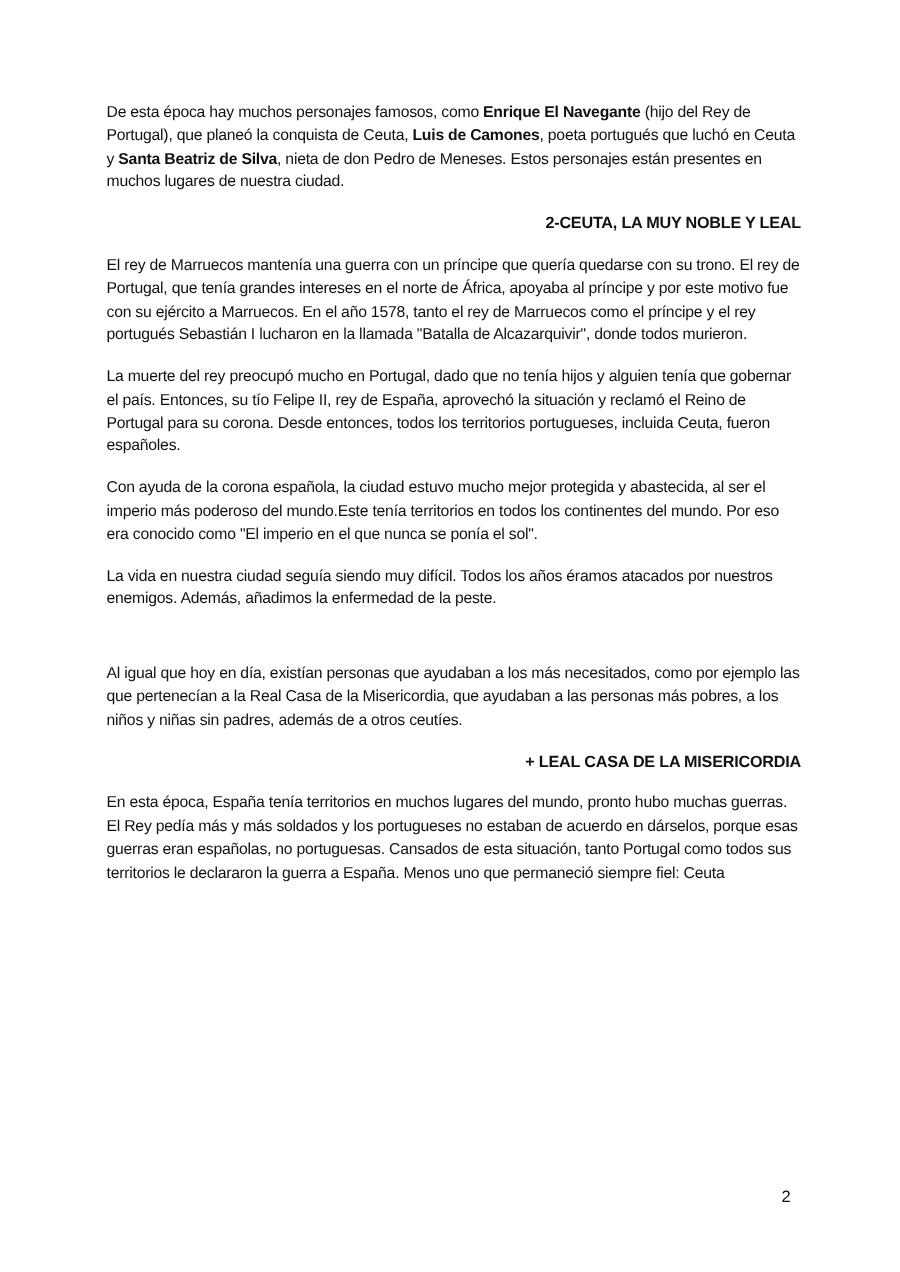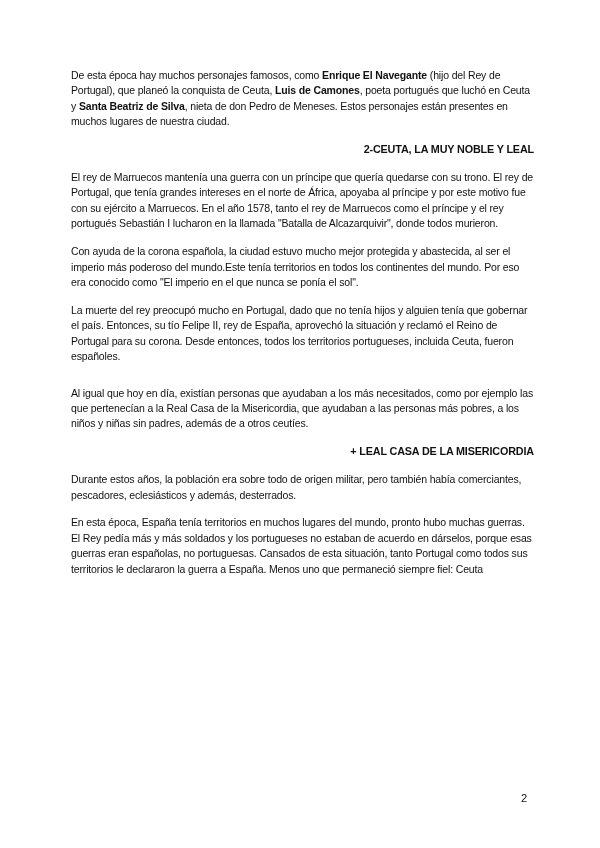--- a/index.html
+++ b/index.html
@@ -36,21 +36,21 @@
   .content .block {
     margin: 0 0 12.5px 0;
     padding: 0;
   }
   .content .heading {
     font-weight: bold;
     font-size: 10.8px;
     text-align: right;
   }
   .content .extra-top {
-    margin-top: 21px;
+    margin-top: 34px;
   }
   .content b {
     font-weight: bold;
   }
   .page-number {
     position: absolute;
     left: 514px;
     top: 792px;
     width: 20px;
     text-align: center;
@@ -59,21 +59,21 @@
   }
 </style>
 </head>
 <body>
 
 <div class="page">
   <div class="content">
       <div class="block"><span>De esta época hay muchos personajes famosos, como </span><b>Enrique El Navegante</b><span> (hijo del Rey de Portugal), que planeó la conquista de Ceuta, </span><b>Luis de Camones</b><span>, poeta portugués que luchó en Ceuta y </span><b>Santa Beatriz de Silva</b><span>, nieta de don Pedro de Meneses. Estos personajes están presentes en muchos lugares de nuestra ciudad.</span></div>
       <div class="block heading"><b>2-CEUTA, LA MUY NOBLE Y LEAL</b></div>
       <div class="block"><span>El rey de Marruecos mantenía una guerra con un príncipe que quería quedarse con su trono. El rey de Portugal, que tenía grandes intereses en el norte de África, apoyaba al príncipe y por este motivo fue con su ejército a Marruecos. En el año 1578, tanto el rey de Marruecos como el príncipe y el rey portugués Sebastián I lucharon en la llamada "Batalla de Alcazarquivir", donde todos murieron.</span></div>
+      <div class="block"><span>La muerte del rey preocupó mucho en Portugal, dado que no tenía hijos y alguien tenía que gobernar el país. Entonces, su tío Felipe II, rey de España, aprovechó la situación y reclamó el Reino de Portugal para su corona. Desde entonces, todos los territorios portugueses, incluida Ceuta, fueron españoles.</span></div>
       <div class="block"><span>Con ayuda de la corona española, la ciudad estuvo mucho mejor protegida y abastecida, al ser el imperio más poderoso del mundo.Este tenía territorios en todos los continentes del mundo. Por eso era conocido como "El imperio en el que nunca se ponía el sol".</span></div>
-      <div class="block"><span>La muerte del rey preocupó mucho en Portugal, dado que no tenía hijos y alguien tenía que gobernar el país. Entonces, su tío Felipe II, rey de España, aprovechó la situación y reclamó el Reino de Portugal para su corona. Desde entonces, todos los territorios portugueses, incluida Ceuta, fueron españoles.</span></div>
+      <div class="block"><span>La vida en nuestra ciudad seguía siendo muy difícil. Todos los años éramos atacados por nuestros enemigos. Además, añadimos la enfermedad de la peste.</span></div>
       <div class="block extra-top"><span>Al igual que hoy en día, existían personas que ayudaban a los más necesitados, como por ejemplo las que pertenecían a la Real Casa de la Misericordia, que ayudaban a las personas más pobres, a los niños y niñas sin padres, además de a otros ceutíes.</span></div>
       <div class="block heading"><b>+ LEAL CASA DE LA MISERICORDIA</b></div>
-      <div class="block"><span>Durante estos años, la población era sobre todo de origen militar, pero también había comerciantes, pescadores, eclesiásticos y además, desterrados.</span></div>
       <div class="block"><span>En esta época, España tenía territorios en muchos lugares del mundo, pronto hubo muchas guerras. El Rey pedía más y más soldados y los portugueses no estaban de acuerdo en dárselos, porque esas guerras eran españolas, no portuguesas. Cansados de esta situación, tanto Portugal como todos sus territorios le declararon la guerra a España. Menos uno que permaneció siempre fiel: Ceuta</span></div>
     </div>
   <div class="page-number">2</div>
 </div>
 
 </body></html>

